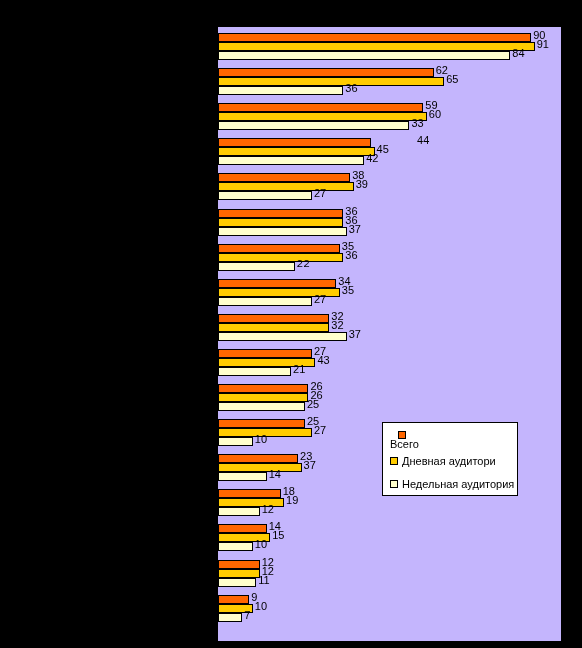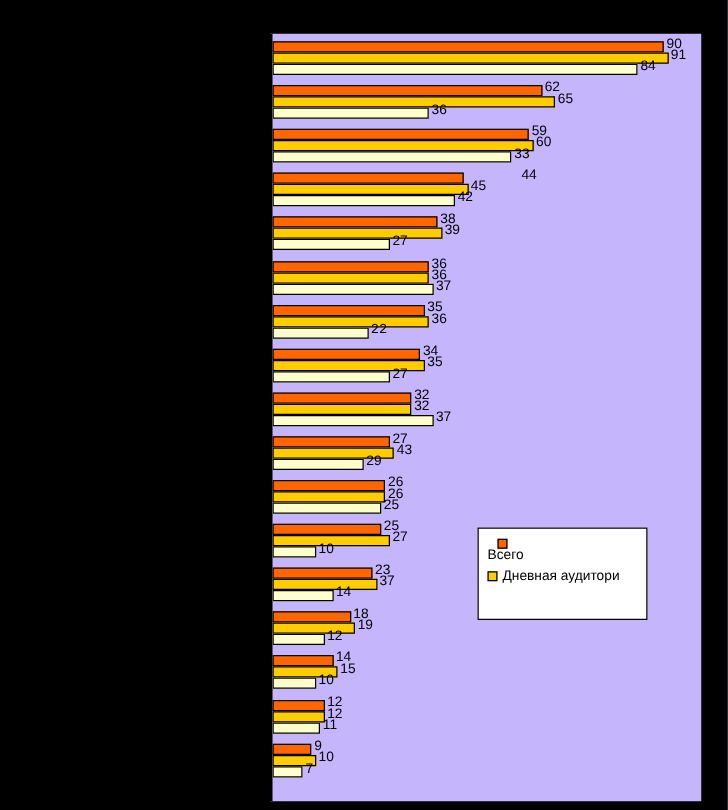--- a/index.html
+++ b/index.html
@@ -241,21 +241,21 @@
         <div class="bar-row" style="top: 0px; position: absolute; left: 0px; right: 0px;">
           <div class="bar s0" title="Всего: 27" style="width: 93.96px;"></div>
           <span class="bar-label" style="left: 95.96px;">27</span>
         </div>
         <div class="bar-row" style="top: 9px; position: absolute; left: 0px; right: 0px;">
           <div class="bar s1" title="Дневная аудитори: 28" style="width: 97.44px;"></div>
           <span class="bar-label" style="left: 99.44px;">43</span>
         </div>
         <div class="bar-row" style="top: 18px; position: absolute; left: 0px; right: 0px;">
           <div class="bar s2" title="Недельная аудитория: 21" style="width: 73.08px;"></div>
-          <span class="bar-label" style="left: 75.08px;">29</span>
+          <span class="bar-label" style="left: 75.08px;">21</span>
         </div>
       </div>
       <div class="bar-group" style="top: 357px;">
         <div class="bar-row" style="top: 0px; position: absolute; left: 0px; right: 0px;">
           <div class="bar s0" title="Всего: 26" style="width: 90.48px;"></div>
           <span class="bar-label" style="left: 92.48px;">26</span>
         </div>
         <div class="bar-row" style="top: 9px; position: absolute; left: 0px; right: 0px;">
           <div class="bar s1" title="Дневная аудитори: 26" style="width: 90.48px;"></div>
           <span class="bar-label" style="left: 92.48px;">26</span>
@@ -354,13 +354,17 @@
 
 <div id="legend">
     <div class="legend-item" style="top: 8px; flex-direction: column;">
       <span class="legend-swatch s0"></span>
       <span class="legend-text">Всего</span>
     </div>
     <div class="legend-item" style="top: 31px;">
       <span class="legend-swatch s1"></span>
       <span class="legend-text">Дневная аудитори</span>
     </div>
+    <div class="legend-item" style="top: 54px;">
+      <span class="legend-swatch s2"></span>
+      <span class="legend-text">Недельная аудитория</span>
+    </div>
   </div>
 
 </body></html>

